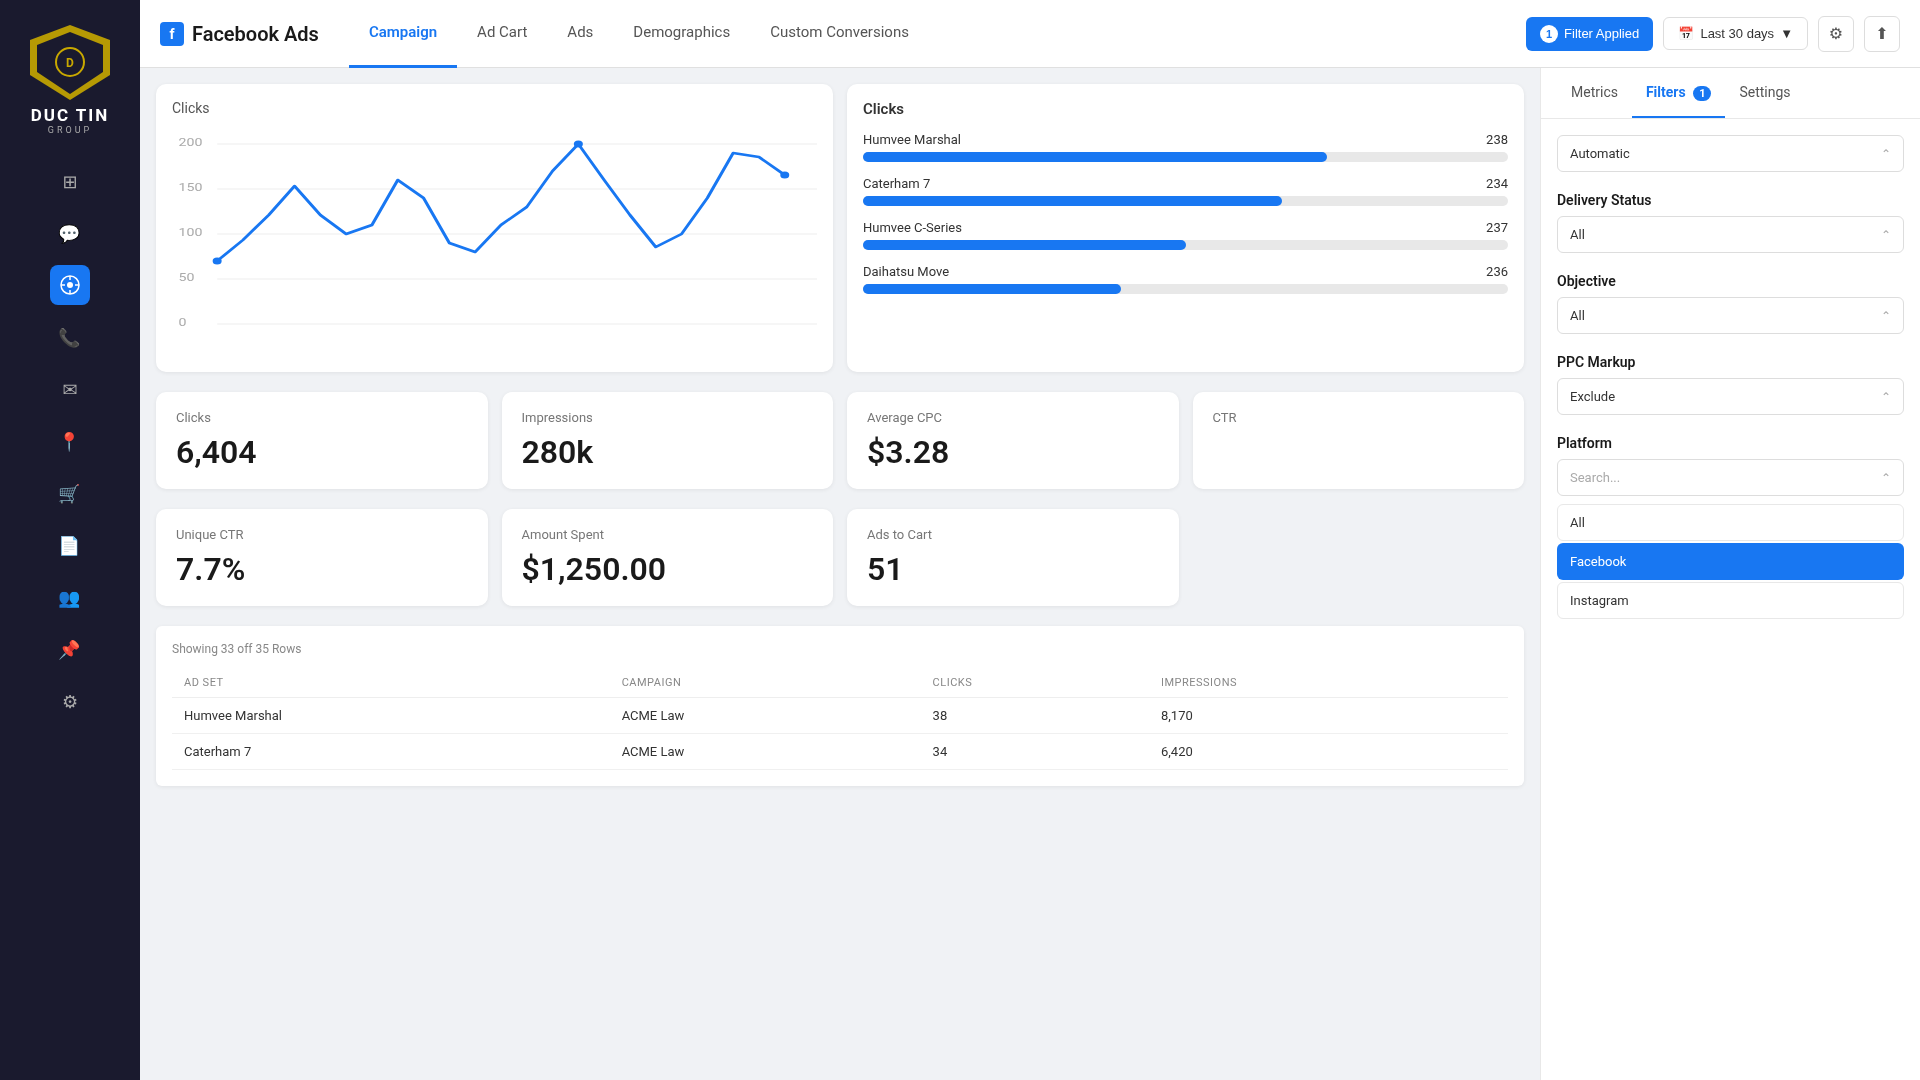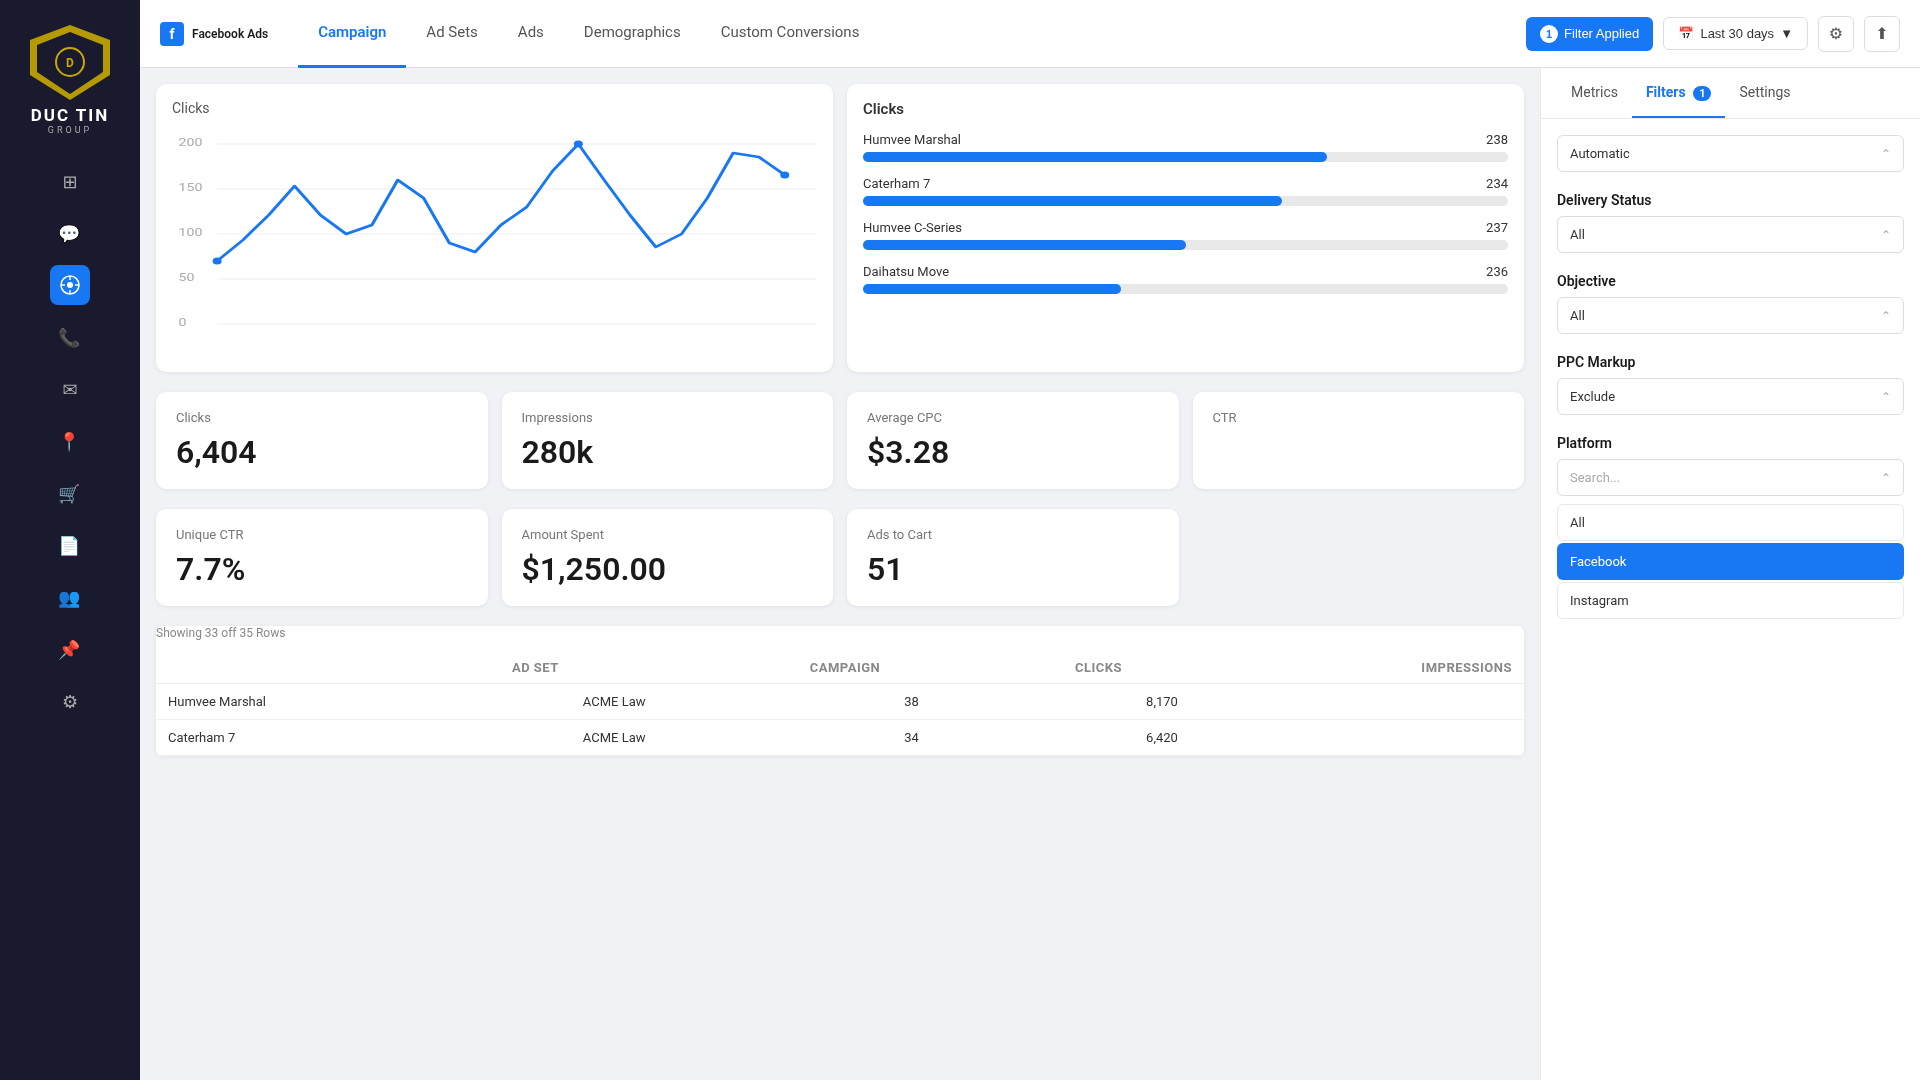--- a/index.html
+++ b/index.html
@@ -62,21 +62,21 @@
       background: #1877f2;
       border-radius: 4px;
       display: flex;
       align-items: center;
       justify-content: center;
       color: #fff;
       font-weight: 700;
       font-size: 14px;
     }
     .topnav-title {
-      font-size: 12px;
+      font-size: 20px;
       font-weight: 600;
       color: #1a1a1a;
     }
     .topnav-tabs {
       display: flex;
       gap: 0;
       flex: 1;
     }
     .topnav-tab {
       padding: 0 20px;
@@ -250,36 +250,37 @@
     .metric-value {
       font-size: 32px;
       font-weight: 600;
       color: #1a1a1a;
     }
 
     
     .table-card {
       background: #fff;
       border-radius: 6px;
+      padding: 16px;
       box-shadow: 0 1px 4px rgba(0,0,0,0.07);
     }
     .table-info {
       font-size: 12px;
       color: #888;
       margin-bottom: 12px;
     }
     table {
       width: 100%;
       border-collapse: collapse;
     }
     th {
-      text-align: right;
-      font-size: 13px;
+      text-align: left;
+      font-size: 11px;
       color: #888;
-      font-weight: 700;
+      font-weight: 400;
       letter-spacing: 0.5px;
       padding: 8px 12px;
       border-bottom: 1px solid #eee;
     }
     td {
       padding: 10px 12px;
       font-size: 13px;
       color: #333;
       border-bottom: 1px solid #f0f0f0;
     }
@@ -429,21 +430,21 @@
 
 <div class="main">
 
   <div class="topnav">
     <div class="topnav-brand">
       <div class="fb-icon">f</div>
       <span class="topnav-title">Facebook Ads</span>
     </div>
     <div class="topnav-tabs">
       <div class="topnav-tab active">Campaign</div>
-      <div class="topnav-tab">Ad Sets</div>
+      <div class="topnav-tab">Ad Cart</div>
       <div class="topnav-tab">Ads</div>
       <div class="topnav-tab">Demographics</div>
       <div class="topnav-tab">Custom Conversions</div>
     </div>
     <div class="topnav-actions">
       <button class="btn-filter">
         <span class="badge">1</span>
         <span>Filter Applied</span>
       </button>
       <button class="btn-date">

